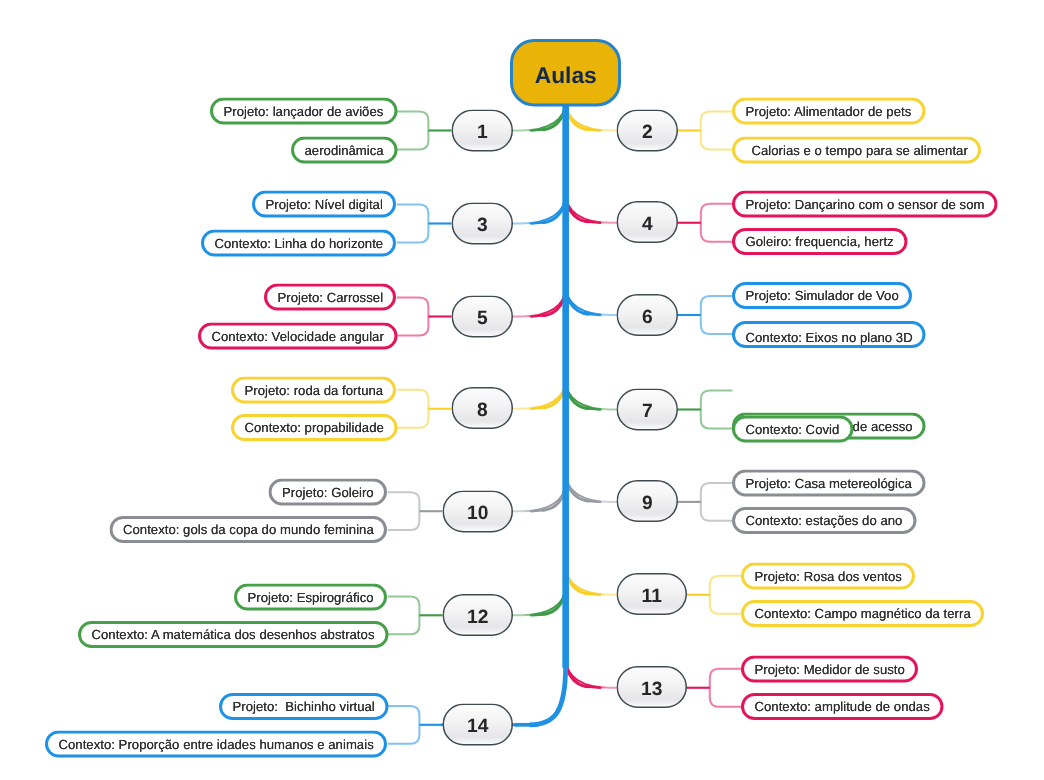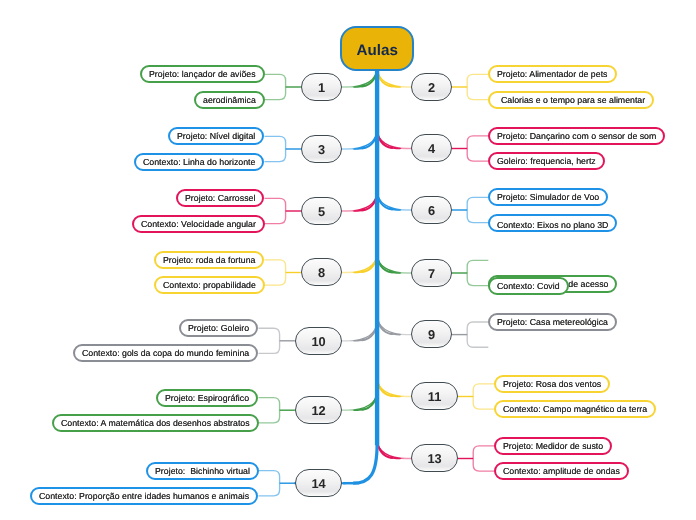--- a/index.html
+++ b/index.html
@@ -224,20 +224,21 @@
     <div class="leaf" style="border-color: rgb(69, 160, 73); color: rgb(47, 47, 47); top: 276.6px; left: 488.3px;"><span>Contexto: Covid</span></div>
     <div class="node" style="left: 300.8px; top: 258.3px; width: 41px; height: 28.4px; border-color: rgb(64, 75, 81);">
       <span>8</span>
     </div>
     <div class="leaf" style="border-color: rgb(248, 212, 51); color: rgb(47, 47, 47); top: 250.9px; left: 154.078px;"><span>Projeto: roda da fortuna</span></div>
     <div class="leaf" style="border-color: rgb(248, 212, 51); color: rgb(47, 47, 47); top: 276.1px; left: 153.609px;"><span>Contexto: propabilidade</span></div>
     <div class="node" style="left: 411px; top: 320.4px; width: 41px; height: 28.4px; border-color: rgb(64, 75, 81);">
       <span>9</span>
     </div>
     <div class="leaf" style="border-color: rgb(138, 141, 148); color: rgb(47, 47, 47); top: 313px; left: 488.3px;"><span>Projeto: Casa metereológica</span></div>
+    <div class="leaf" style="border-color: rgb(138, 141, 148); color: rgb(47, 47, 47); top: 338.2px; left: 488.3px;"><span>Contexto: estações do ano</span></div>
     <div class="node" style="left: 294.8px; top: 326.6px; width: 47px; height: 28.4px; border-color: rgb(64, 75, 81);">
       <span>10</span>
     </div>
     <div class="leaf" style="border-color: rgb(138, 141, 148); color: rgb(47, 47, 47); top: 319.2px; left: 179.375px;"><span>Projeto: Goleiro</span></div>
     <div class="leaf" style="border-color: rgb(138, 141, 148); color: rgb(47, 47, 47); top: 344.4px; left: 73.3281px;"><span>Contexto: gols da copa do mundo feminina</span></div>
     <div class="node" style="left: 411px; top: 382.3px; width: 47px; height: 28.4px; border-color: rgb(64, 75, 81);">
       <span>11</span>
     </div>
     <div class="leaf" style="border-color: rgb(248, 212, 51); color: rgb(47, 47, 47); top: 374.9px; left: 494.3px;"><span>Projeto: Rosa dos ventos</span></div>
     <div class="leaf" style="border-color: rgb(248, 212, 51); color: rgb(47, 47, 47); top: 400.1px; left: 494.3px;"><span>Contexto: Campo magnético da terra</span></div>

